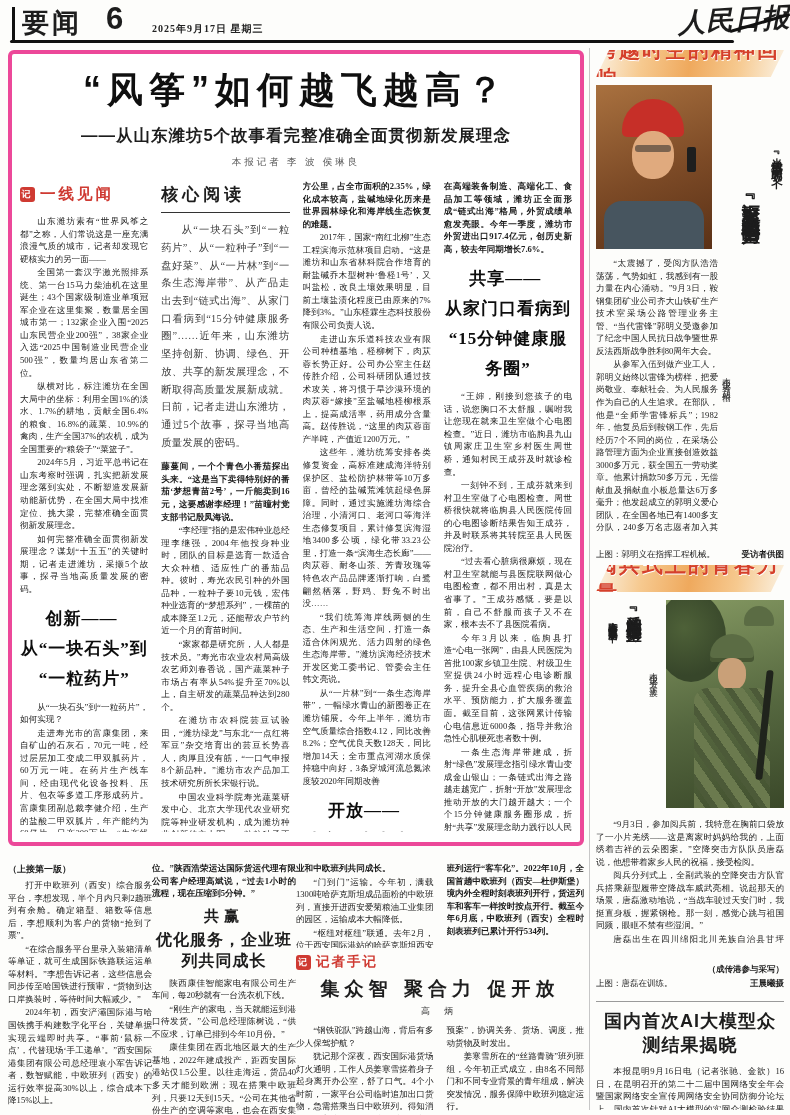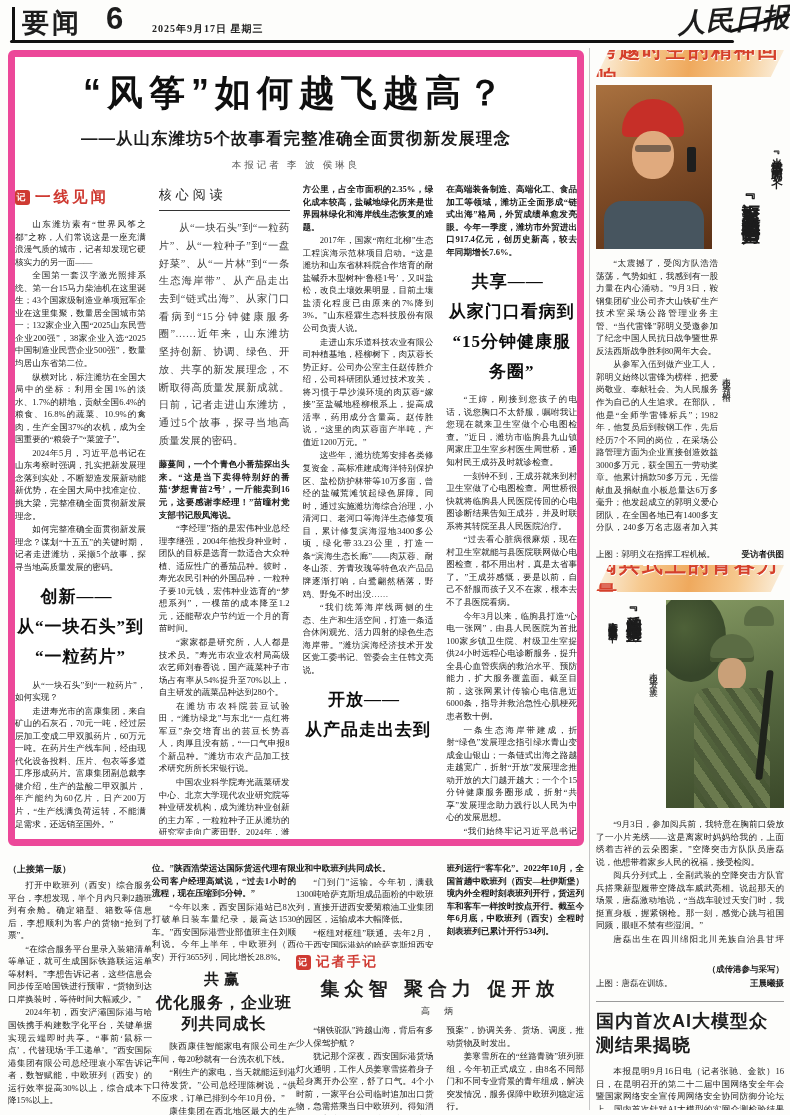--- a/index.html
+++ b/index.html
@@ -11,36 +11,36 @@
   
   .hdr{position:absolute;left:0;top:0;width:790px;height:46px;padding-left:8px;}
   .hdr-bracket{position:absolute;left:12px;top:7px;width:10px;height:33px;border-left:3.5px solid #111;}
   .hdr-rule{position:absolute;left:10px;top:40px;width:724px;height:2.5px;background:#111;border-radius:2px;}
   .hdr-diag{position:absolute;left:730px;top:30px;width:62px;height:2.5px;background:#111;transform:rotate(-16deg);transform-origin:left center;}
   .sec-name{position:absolute;left:22px;top:5px;font-family:"Liberation Sans",sans-serif;font-weight:bold;font-size:27px;letter-spacing:3px;}
   .page-num{position:absolute;left:106px;top:1px;font-family:"Liberation Sans",sans-serif;font-weight:bold;font-size:31px;}
   .hdr-date{position:absolute;left:152px;top:22px;font-size:10px;font-weight:bold;color:#222;letter-spacing:1px;}
   .masthead{position:absolute;right:8px;top:2px;font-family:"DejaVu Serif",serif;font-weight:bold;font-style:italic;font-size:27px;letter-spacing:1px;transform:rotate(-3deg);}
   
-  .main-box{position:absolute;left:8px;top:50px;width:576px;height:796px;border:7px solid #ec4899;border-radius:6px;background:#fff;box-sizing:border-box;padding:0 0;overflow:hidden;}
+  .main-box{position:absolute;left:8px;top:50px;width:576px;height:796px;border:4px solid #ec4899;border-radius:6px;background:#fff;box-sizing:border-box;padding:0 8px;overflow:hidden;}
   .m-headline{margin-top:12px;text-align:center;font-family:"Liberation Sans",sans-serif;font-weight:bold;font-size:36px;letter-spacing:6px;color:#0f0f0f;}
   .m-subhead{text-align:center;font-family:"Liberation Sans",sans-serif;font-weight:bold;font-size:16.5px;margin-top:10px;letter-spacing:1px;}
   .m-byline{text-align:center;font-size:9.5px;color:#555;margin-top:9px;letter-spacing:3px;}
   .m-cols{display:flex;gap:13px;margin-top:11px;height:652px;overflow:hidden;}
   .m-col{flex:1;overflow:hidden;}
   
   .para{font-size:8.6px;line-height:1.46;text-align:justify;text-indent:2em;color:#1c1c1c;margin:0 0 1px;}
   .para.ni{text-indent:0;font-weight:bold;}
   .sec-head{font-family:Liberation Serif, serif;font-weight:bold;font-size:17px;line-height:1.75;letter-spacing:1px;margin:9px 0 7px;color:#0d0d0d;}
   .sec-head .l0{padding-left:1.5em;}
   .sec-head .lc{text-align:center;}
   .feature-tag{display:flex;align-items:center;gap:5px;color:#cf3a32;font-family:"Liberation Sans",sans-serif;font-weight:bold;font-size:15.5px;letter-spacing:3px;margin:4px 0 10px;}
   .ricon{width:15px;height:15px;background:#cf3a32;color:#fff;font-size:9px;display:flex;align-items:center;justify-content:center;border-radius:3px;flex:0 0 auto;}
   .core-box{margin:2px 0 9px;}
-  .core-title{font-family:"Liberation Sans",sans-serif;font-weight:normal;font-size:13px;letter-spacing:4px;margin:3px 0 6px;}
+  .core-title{font-family:"Liberation Sans",sans-serif;font-weight:bold;font-size:17px;letter-spacing:4px;margin:3px 0 6px;}
   .core-rule{height:1.2px;background:#333;margin-bottom:8px;}
   .core-text{font-size:10.3px;line-height:1.72;text-align:justify;text-indent:2em;color:#3b3b3b;letter-spacing:.3px;}
   .cont-note{font-size:9px;font-weight:bold;margin:1px 0 3px;}
   .mid-head{text-align:center;margin:7px 0 5px;}
   .mh-main{display:block;font-family:"Liberation Sans",sans-serif;font-weight:bold;font-size:15px;letter-spacing:5px;}
   .mh-sub{display:block;font-family:Liberation Serif, serif;font-weight:bold;font-size:16px;margin-top:4px;letter-spacing:1px;}
   
   .bottom-art{position:absolute;left:8px;top:862px;width:576px;height:253px;display:flex;overflow:hidden;}
   .b-col{flex:1;overflow:hidden;}
   .b-right{flex:2;display:flex;flex-direction:column;overflow:hidden;}
@@ -81,21 +81,21 @@
   .photo2{position:absolute;right:0;top:0;width:118px;height:208px;background:linear-gradient(165deg,#859962,#55673f 55%,#3a4829);overflow:hidden;}
   .p2-tree{position:absolute;top:-8px;left:-10px;width:70px;height:90px;background:radial-gradient(circle at 40% 40%,#4e6138,#37462a 70%);border-radius:50%;}
   .p2-helmet{position:absolute;top:34px;left:44px;width:44px;height:28px;background:#57684079;background:#5b6c44;border-radius:22px 22px 4px 4px;box-shadow:inset 0 -4px 0 #475633;}
   .p2-face{position:absolute;top:58px;left:52px;width:28px;height:32px;background:#c9a078;border-radius:45%;}
   .p2-body{position:absolute;top:88px;left:28px;width:76px;height:120px;background:repeating-linear-gradient(55deg,#6b7a4e 0 9px,#59684040 9px 14px,#4c5a38 14px 20px);border-radius:14px 14px 0 0;}
   .p2-rifle{position:absolute;top:70px;right:16px;width:7px;height:110px;background:#20241c;border-radius:3px;transform:rotate(6deg);}
   .p2-helmet2{position:absolute;top:6px;right:10px;width:30px;height:20px;background:#5b6c44;border-radius:15px 15px 3px 3px;}
   .a2-text{position:absolute;left:0;top:218px;width:100%;height:128px;overflow:hidden;}
   .a2-credit{position:absolute;bottom:16px;right:0;font-size:8.5px;font-weight:bold;}
   .rail-divider{height:1px;background:#9a9a9a;margin:9px 0 7px;}
-  .ai-headline{font-family:"Liberation Sans",sans-serif;font-weight:bold;font-size:18px;letter-spacing:1px;margin:2px 0 8px;}
+  .ai-headline{text-align:center;font-family:"Liberation Sans",sans-serif;font-weight:bold;font-size:18px;letter-spacing:1px;margin:2px 0 8px;}
   .ai-text{height:80px;overflow:hidden;}
 </style>
 </head>
 <body>
 
 <div class="hdr">
   <div class="hdr-bracket"></div>
   <div class="sec-name">要闻</div>
   <div class="page-num">6</div>
   <div class="hdr-date">2025年9月17日 星期三</div>
@@ -138,20 +138,21 @@
         <div class="para">“家家都是研究所，人人都是技术员。”寿光市农业农村局高级农艺师刘春香说，国产蔬菜种子市场占有率从54%提升至70%以上，自主研发的蔬菜品种达到280个。</div>
         <div class="para">在潍坊市农科院芸豆试验田，“潍坊绿龙”与东北“一点红将军豆”杂交培育出的芸豆长势喜人，肉厚且没有筋，“一口气申报8个新品种。”潍坊市农产品加工技术研究所所长宋银行说。</div>
         <div class="para">中国农业科学院寿光蔬菜研发中心、北京大学现代农业研究院等种业研发机构，成为潍坊种业创新的主力军，一粒粒种子正从潍坊的研究室走向广袤田野。2024年，潍坊市农业总产值达1395亿元，全省居首；粮食连续4年实现面积、单产“三增长”；蔬菜总产量突破1300万吨，销量全国第一。全市规上农业龙头企业达到1277家，营收规模接近3000亿元。</div>
       </div>
     <div class="m-col">
         <div class="para ni">方公里，占全市面积的2.35%，绿化成本较高，盐碱地绿化历来是世界园林绿化和海岸线生态恢复的难题。</div>
         <div class="para">2017年，国家“南红北柳”生态工程滨海示范林项目启动。“这是潍坊和山东省林科院合作培育的耐盐碱乔木型树种‘鲁柽1号’，又叫盐松，改良土壤效果明显，目前土壤盐渍化程度已由原来的7%降到3%。”山东柽霖生态科技股份有限公司负责人说。</div>
         <div class="para">走进山东乐道科技农业有限公司种植基地，柽柳树下，肉苁蓉长势正好。公司办公室主任赵传胜介绍，公司科研团队通过技术攻关，将习惯于旱沙漠环境的肉苁蓉“嫁接”至盐碱地柽柳根系上，提高成活率，药用成分含量高。赵传胜说，“这里的肉苁蓉亩产半吨，产值近1200万元。”</div>
         <div class="para">这些年，潍坊统筹安排各类修复资金，高标准建成海洋特别保护区、盐松防护林带等10万多亩，曾经的盐碱荒滩筑起绿色屏障。同时，通过实施潍坊海综合治理，小清河口、老河口等海洋生态修复项目，累计修复滨海湿地3400多公顷，绿化带33.23公里，打造一条“滨海生态长廊”——肉苁蓉、耐冬山茶、芳青玫瑰等特色农产品品牌逐渐打响，白鹭翩然栖落，野鸡、野兔不时出没……</div>
         <div class="para">“我们统筹海岸线两侧的生态、生产和生活空间，打造一条适合休闲观光、活力四射的绿色生态海岸带。”潍坊滨海经济技术开发区党工委书记、管委会主任韩文亮说。</div>
+        <div class="para">从“一片林”到“一条生态海岸带”，一幅绿水青山的新图卷正在潍坊铺展。今年上半年，潍坊市空气质量综合指数4.12，同比改善8.2%；空气优良天数128天，同比增加14天；全市重点河湖水质保持稳中向好，3条穿城河流总氮浓度较2020年同期改善</div>
         <div class="sec-head">
           <div class="l0">开放——</div>
           <div class="lc">从产品走出去到</div>
         </div>
       </div>
     <div class="m-col">
         <div class="para ni">在高端装备制造、高端化工、食品加工等领域，潍坊正全面形成“链式出海”格局，外贸成绩单愈发亮眼。今年一季度，潍坊市外贸进出口917.4亿元，创历史新高，较去年同期增长7.6%。</div>
         <div class="sec-head">
           <div class="l0">共享——</div>
           <div class="lc">从家门口看病到</div>
@@ -169,21 +170,20 @@
 
 <div class="bottom-art">
   <div class="b-col">
       <div class="cont-note">（上接第一版）</div>
       <div class="para">打开中欧班列（西安）综合服务平台，李想发现，半个月内只剩2趟班列有余舱。确定箱型、箱数等信息后，李想顺利为客户的货物“抢到了票”。</div>
       <div class="para">“在综合服务平台里录入装箱清单等单证，就可生成国际铁路联运运单等材料。”李想告诉记者，这些信息会同步传至哈国铁进行预审，“货物到达口岸换装时，等待时间大幅减少。”</div>
       <div class="para">2024年初，西安浐灞国际港与哈国铁携手构建数字化平台，关键单据实现云端即时共享。“事前‘鼠标一点’，代替现场‘手工递单’。”西安国际港集团有限公司总经理袁小军告诉记者，数智赋能，中欧班列（西安）的运行效率提高30%以上，综合成本下降15%以上。</div>
     </div>
   <div class="b-col">
       <div class="para ni">位。”陕西浩荣运达国际货运代理有限公司客户经理高斌说，“过去1小时的流程，现在压缩到5分钟。”</div>
-      <div class="para">“今年以来，西安国际港站已8次打破单日装车量纪录，最高达1530车。”西安国际港营业部值班主任刘顺利说。今年上半年，中欧班列（西安）开行3655列，同比增长28.8%。</div>
       <div class="mid-head">
         <span class="mh-main">共赢</span>
         <span class="mh-sub">优化服务，企业班列共同成长</span>
       </div>
       <div class="para">陕西康佳智能家电有限公司生产车间，每20秒就有一台洗衣机下线。</div>
       <div class="para">“刚生产的家电，当天就能运到港口待发货。”公司总经理陈树说，“供不应求，订单已排到今年10月份。”</div>
       <div class="para">康佳集团在西北地区最大的生产基地，2022年建成投产，距西安国际港站仅1.5公里。以往走海运，货品40多天才能到欧洲；现在搭乘中欧班列，只要12天到15天。“公司在其他省份生产的空调等家电，也会在西安集结，乘班列销往海外。”陈树说。</div>
     </div>
   <div class="b-right">
     <div class="b-strip">

